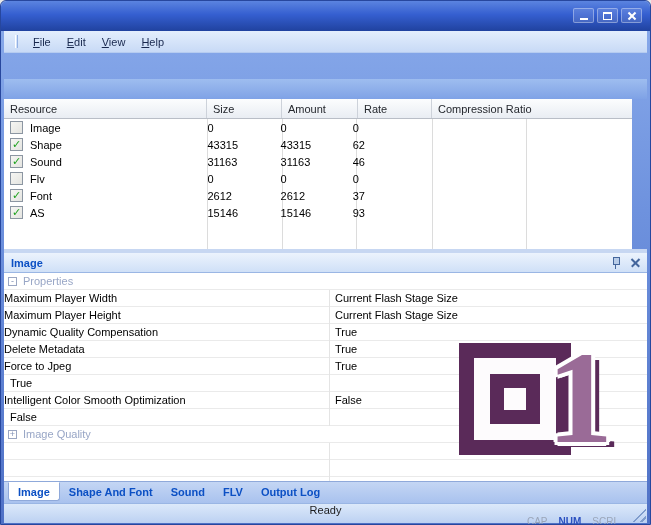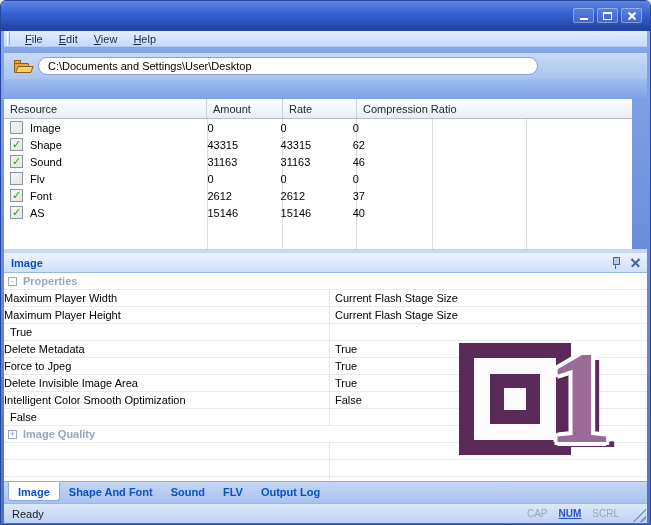--- a/index.html
+++ b/index.html
@@ -31,24 +31,24 @@
   .ico-max { width: 9px; height: 8px; border: 1px solid #fff; border-top: 2px solid #fff; }
   .ico-close { position: relative; width: 10px; height: 10px; }
   .ico-close::before, .ico-close::after {
     content: ""; position: absolute; left: 0; top: 4px; width: 10px; height: 2px; background: #fff;
   }
   .ico-close::before { transform: rotate(45deg); }
   .ico-close::after  { transform: rotate(-45deg); }
 
   
   .menubar {
-    position: absolute; top: 30px; left: 3px; right: 3px; height: 16px;
+    position: absolute; top: 30px; left: 3px; right: 3px; height: 22px;
     background: linear-gradient(180deg, #e3eefd, #c8daf6);
     border-bottom: 1px solid #b6ccf0;
-    display: flex; align-items: center; padding-left: 3px;
+    display: flex; align-items: center; padding-left: 11px;
   }
   .gripper { width: 3px; height: 13px; border-left: 1px solid #ffffff; border-right: 1px solid #93b1e4; margin-right: 7px; }
   .menu-item { padding: 3px 8px; color: #18284e; }
   .menu-item u { text-decoration: underline; }
 
   
   .toolbar {
     position: absolute; top: 52px; left: 3px; right: 3px; height: 26px;
     background: linear-gradient(180deg, #c9dbf7, #a9c4ef);
     display: flex; align-items: center; padding-left: 6px;
@@ -95,21 +95,21 @@
   .pin::before { content: ""; position: absolute; left: 2px; top: 1px; width: 5px; height: 6px; background: #b8cce8; border: 1px solid #44669c; }
   .pin::after  { content: ""; position: absolute; left: 4px; top: 9px; width: 1px; height: 4px; background: #44669c; }
   .x-small { position: relative; width: 9px; height: 9px; }
   .x-small::before, .x-small::after { content: ""; position: absolute; left: -1px; top: 4px; width: 11px; height: 1.6px; background: #44669c; }
   .x-small::before { transform: rotate(45deg); } .x-small::after { transform: rotate(-45deg); }
 
   .pgrid { position: relative; height: 208px; overflow: hidden; }
   .pg-vline { position: absolute; left: 325px; top: 0; bottom: 0; width: 1px; background: #e4e4e4; z-index: 0; }
   .pg-group { position: relative; z-index: 1; background: #fff; height: 17px; display: flex; align-items: center; border-bottom: 1px solid #eaeaea; padding-left: 4px; gap: 6px; }
   .expand-box { width: 9px; height: 9px; border: 1px solid #9aa6c2; color: #8494b8; font-size: 9px; line-height: 7px; text-align: center; background: #fff; flex: 0 0 9px; }
-  .pg-label { color: #98a6c6; font-weight: bold; }
+  .pg-label { color: #98a6c6; font-weight: normal; }
   .pg-row { display: flex; height: 17px; border-bottom: 1px solid #eaeaea; }
   .pg-name  { width: 325px; display: flex; align-items: center; color: #000; overflow: hidden; white-space: nowrap; }
   .pg-value { flex: 1; padding-left: 6px; display: flex; align-items: center; color: #000; overflow: hidden; white-space: nowrap; }
   .pg-filler { height: 17px; border-bottom: 1px solid #eaeaea; }
 
   
   .watermark { position: absolute; left: 452px; top: 334px; width: 196px; height: 146px; z-index: 6; pointer-events: none; }
   .wm-logo { position: absolute; left: 6px; top: 8px; width: 112px; height: 112px; background: #5a2a59; display: flex; align-items: center; justify-content: center; }
   .wm-sq2 { width: 82px; height: 82px; background: #fdfbfd; display: flex; align-items: center; justify-content: center; }
   .wm-sq3 { width: 50px; height: 50px; background: #5a2a59; display: flex; align-items: center; justify-content: center; }
@@ -135,21 +135,21 @@
   .tab.active {
     background: #fff; border: 1px solid #8fa9da; border-top: 1px solid #fff;
     border-radius: 0 0 3px 3px; padding-top: 3px; height: 19px;
   }
 
   
   .statusbar {
     position: absolute; top: 502px; left: 3px; right: 3px; height: 20px;
     background: linear-gradient(180deg, #dce9fa, #bcd1f2);
     border-top: 1px solid #9ab6e4;
-    display: flex; align-items: center; padding: 0 8px; color: #1c1c1c;
+    display: flex; align-items: center; padding: 0 8px; color: #1c1c1c; flex-direction: column;
   }
   .indicators { margin-left: auto; display: flex; gap: 11px; margin-right: 20px; }
   .ind { font-size: 10px; }
   .ind.off { color: #9aa5b8; }
   .ind.on  { color: #2b50c0; font-weight: bold; text-decoration: underline; }
   .grip {
     position: absolute; right: 1px; bottom: 1px; width: 14px; height: 14px;
     background: repeating-linear-gradient(135deg, #7f9ccc 0 2px, transparent 2px 5px);
     clip-path: polygon(100% 0, 100% 100%, 0 100%);
   }
@@ -174,38 +174,27 @@
   </div>
 
   <div class="menubar">
     <span class="gripper"></span>
     <span class="menu-item"><u>F</u><span>ile</span></span>
     <span class="menu-item"><u>E</u><span>dit</span></span>
     <span class="menu-item"><u>V</u><span>iew</span></span>
     <span class="menu-item"><u>H</u><span>elp</span></span>
   </div>
 
-  <div class="toolbar">
-    <div class="tool-btn">
-      <div class="folder-icon">
-        <div class="folder-tab"></div>
-          <div class="folder-back"></div>
-          <div class="folder-front"></div>
-      </div>
-    </div>
-    <div class="path-box">
-      <span>C:\Documents and Settings\User\Desktop</span>
-    </div>
-  </div>
 
   <div class="bluegap"></div>
 
   <div class="rtable">
     <div class="rt-header">
       <div class="th c0">Resource</div>
+      <div class="th c1">Size</div>
       <div class="th c3">Amount</div>
       <div class="th c2">Rate</div>
       <div class="th c5">Compression Ratio</div>
     </div>
 
     <div class="rt-row">
       <div class="td c0">
           <span class="cb">
             <span class="check"></span>
           </span>
@@ -271,21 +260,21 @@
     </div>
     <div class="rt-row">
       <div class="td c0">
           <span class="cb">
             <span class="check">✓</span>
           </span>
           <span>AS</span>
         </div>
       <div class="td c1">15146</div>
       <div class="td c2">15146</div>
-      <div class="td c3">40</div>
+      <div class="td c3">93</div>
       <div class="td c4"></div>
       <div class="td c5"></div>
     </div>
 
     <div class="vline vl1"></div>
     <div class="vline vl2"></div>
     <div class="vline vl3"></div>
     <div class="vline vl4"></div>
     <div class="vline vl5"></div>
   </div>
@@ -311,32 +300,32 @@
 
       <div class="pg-row">
         <div class="pg-name">Maximum Player Width</div>
         <div class="pg-value">Current Flash Stage Size</div>
       </div>
       <div class="pg-row">
         <div class="pg-name">Maximum Player Height</div>
         <div class="pg-value">Current Flash Stage Size</div>
       </div>
       <div class="pg-row">
+        <div class="pg-name">Dynamic Quality Compensation</div>
         <div class="pg-value">True</div>
       </div>
       <div class="pg-row">
         <div class="pg-name">Delete Metadata</div>
         <div class="pg-value">True</div>
       </div>
       <div class="pg-row">
         <div class="pg-name">Force to Jpeg</div>
         <div class="pg-value">True</div>
       </div>
       <div class="pg-row">
-        <div class="pg-name">Delete Invisible Image Area</div>
         <div class="pg-value">True</div>
       </div>
       <div class="pg-row">
         <div class="pg-name">Intelligent Color Smooth Optimization</div>
         <div class="pg-value">False</div>
       </div>
       <div class="pg-row">
         <div class="pg-value">False</div>
       </div>
 

